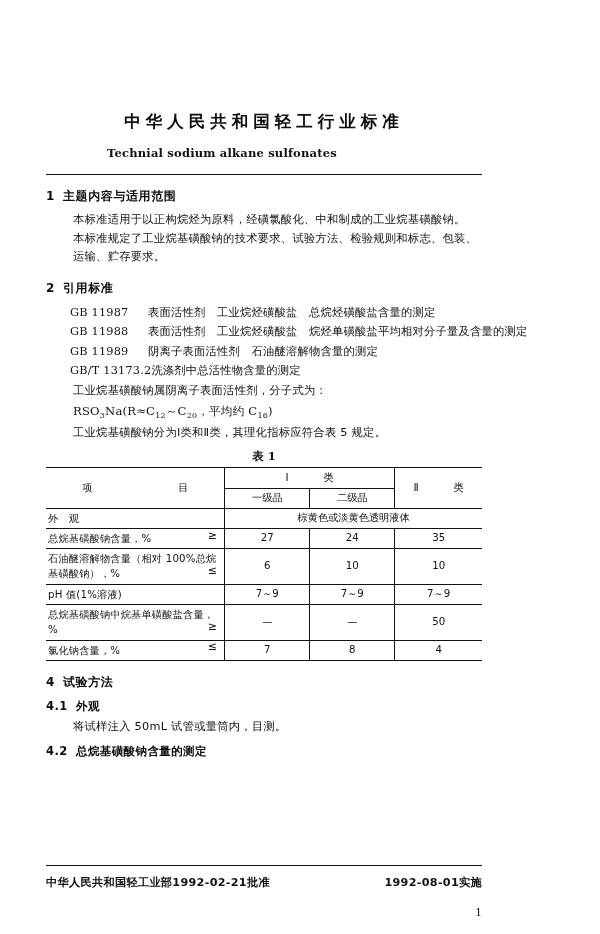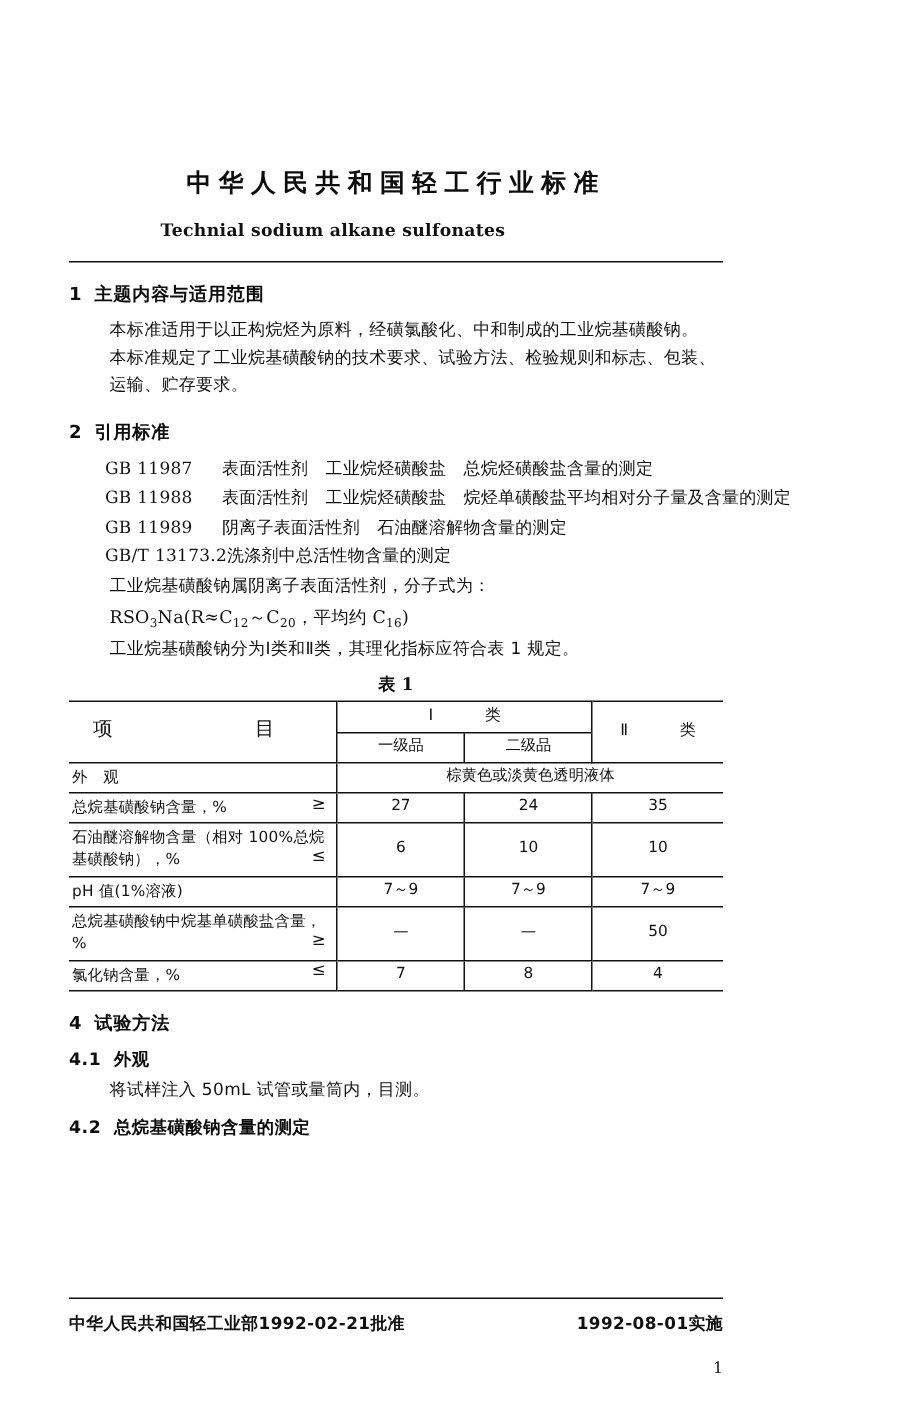--- a/index.html
+++ b/index.html
@@ -153,24 +153,24 @@
   .tb-top   { border-top: 1.5px solid #111 !important; }
   .tb-bot   { border-bottom: 1.5px solid #111 !important; }
   .tb-thin  { border-bottom: 0.9px solid #111 !important; }
   .tv-left  { border-left: 0.9px solid #111 !important; }
   .cell {
     padding: 4px 6px;
     line-height: 1.45;
   }
   .cell.c { text-align: center; }
   .hd-item {
-    text-align: left;
+    text-align: center;
     letter-spacing: 14px;
     text-indent: 14px;
-    font-size: 13px;
+    font-size: 10px;
   }
   .hd-cls {
     text-align: center;
     letter-spacing: 12px;
     text-indent: 12px;
     font-size: 10.6px;
   }
   .item-cell {
     position: relative;
     padding: 4px 26px 4px 4px;
@@ -249,21 +249,21 @@
       <div class="ref">
         <span class="code">GB 11989</span><span>阴离子表面活性剂　石油醚溶解物含量的测定</span>
       </div>
       <div class="ref">
         <span class="code">GB/T 13173.2</span><span>洗涤剂中总活性物含量的测定</span>
       </div>
     </div>
 
     <p class="para">工业烷基磺酸钠属阴离子表面活性剂，分子式为：</p>
     <p class="para formula"><span>RSO</span><sub>3</sub><span>Na(R≈C</span><sub>12</sub><span>～C</span><sub>20</sub><span>，平均约 C</span><sub>16</sub><span>)</span></p>
-    <p class="para">工业烷基磺酸钠分为Ⅰ类和Ⅱ类，其理化指标应符合表 1 规定。</p>
+    <p class="para">工业烷基磺酸钠分为Ⅰ类和Ⅱ类，其理化指标应符合表 5 规定。</p>
 
     <div class="table-cap">表 1</div>
     <table class="spec">
       <colgroup>
         <col style="width:41%">
         <col style="width:19.5%">
         <col style="width:19.5%">
         <col style="width:20%">
       </colgroup>
       <thead>

